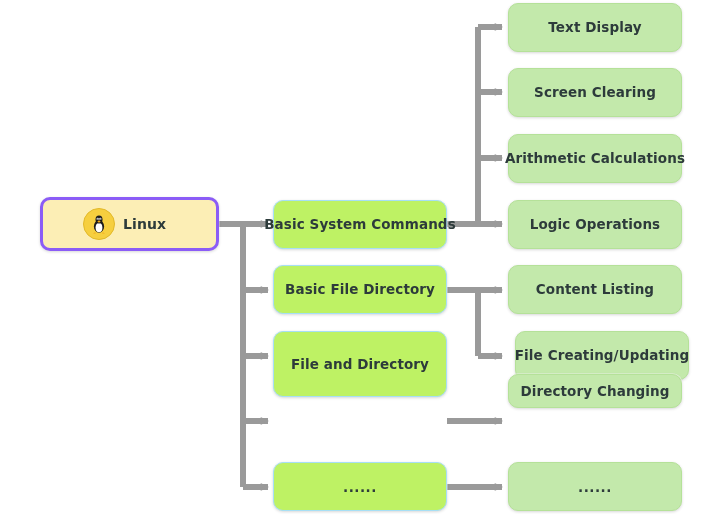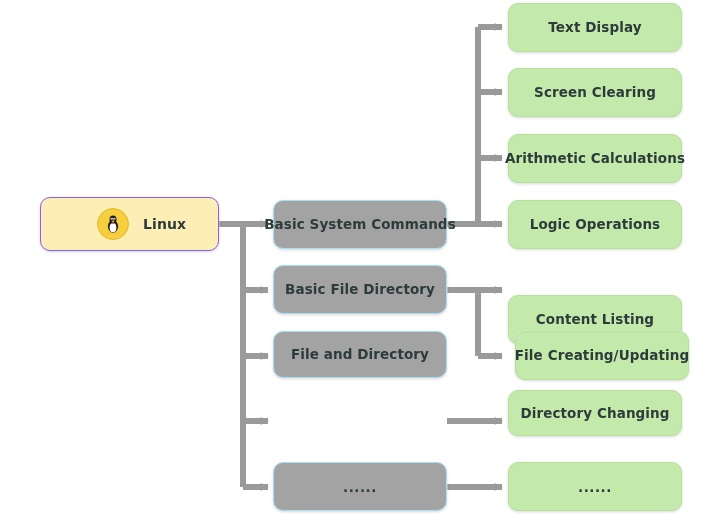--- a/index.html
+++ b/index.html
@@ -33,27 +33,27 @@
     text-align: center;
     font-size: 13.5px;
     font-weight: 600;
     letter-spacing: 0.1px;
     color: #2d3b3b;
     box-shadow: 0 1px 3px rgba(0,0,0,0.16), 0 0 0 0.8px rgba(255,255,255,0.5);
     z-index: 2;
   }
   .node-root {
     background: #fceeb5;
-    border: 1px solid #8b5cf6;
+    border: 3px solid #8b5cf6;
     justify-content: flex-start;
-    padding-left: 56px;
-    gap: 14px;
+    padding-left: 40px;
+    gap: 8px;
   }
   .node-blue {
-    background: #a3a3a3;
+    background: #bef264;
     border: 1px solid #a7dff5;
   }
   .node-green {
     background: #c3e9ab;
     border: 1px solid #b5e199;
   }
   .node-label {
     line-height: 1.25;
     white-space: nowrap;
   }
@@ -136,45 +136,45 @@
     </span>
     <span class="root-text">Linux</span>
   </div>
 
   <div class="node node-blue" style="left:273px; top:200px; width:174px; height:49px;">
     <span class="node-label">Basic System Commands</span>
   </div>
   <div class="node node-blue" style="left:273px; top:265px; width:174px; height:49px;">
     <span class="node-label">Basic File Directory</span>
   </div>
-  <div class="node node-blue" style="left:273px; top:331px; width:174px; height:47px;">
+  <div class="node node-blue" style="left:273px; top:331px; width:174px; height:66px;">
     <span class="node-label">File and Directory</span>
   </div>
   <div class="node node-blue" style="left:273px; top:462px; width:174px; height:49px;">
     <span class="dots-label">......</span>
   </div>
 
   <div class="node node-green" style="left:508px; top:3px; width:174px; height:49px;">
     <span class="node-label">Text Display</span>
   </div>
   <div class="node node-green" style="left:508px; top:68px; width:174px; height:49px;">
     <span class="node-label">Screen Clearing</span>
   </div>
   <div class="node node-green" style="left:508px; top:200px; width:174px; height:49px;">
     <span class="node-label">Logic Operations</span>
   </div>
   <div class="node node-green" style="left:508px; top:134px; width:174px; height:49px;">
     <span class="node-label">Arithmetic Calculations</span>
   </div>
-  <div class="node node-green" style="left:508px; top:265px; width:174px; height:49px;margin-top:30px;">
+  <div class="node node-green" style="left:508px; top:265px; width:174px; height:49px;">
     <span class="node-label">Content Listing</span>
   </div>
   <div class="node node-green" style="left:508px; top:331px; width:174px; height:49px;margin-left:7px;">
     <span class="node-label">File Creating/Updating</span>
   </div>
-  <div class="node node-green" style="left:508px; top:390px; width:174px; height:46px;text-align:center;">
+  <div class="node node-green" style="left:508px; top:374px; width:174px; height:34px;text-align:center;">
     <span class="node-label">Directory Changing</span>
   </div>
   <div class="node node-green" style="left:508px; top:462px; width:174px; height:49px;">
     <span class="dots-label">......</span>
   </div>
 
 </div>
 
 </body></html>

